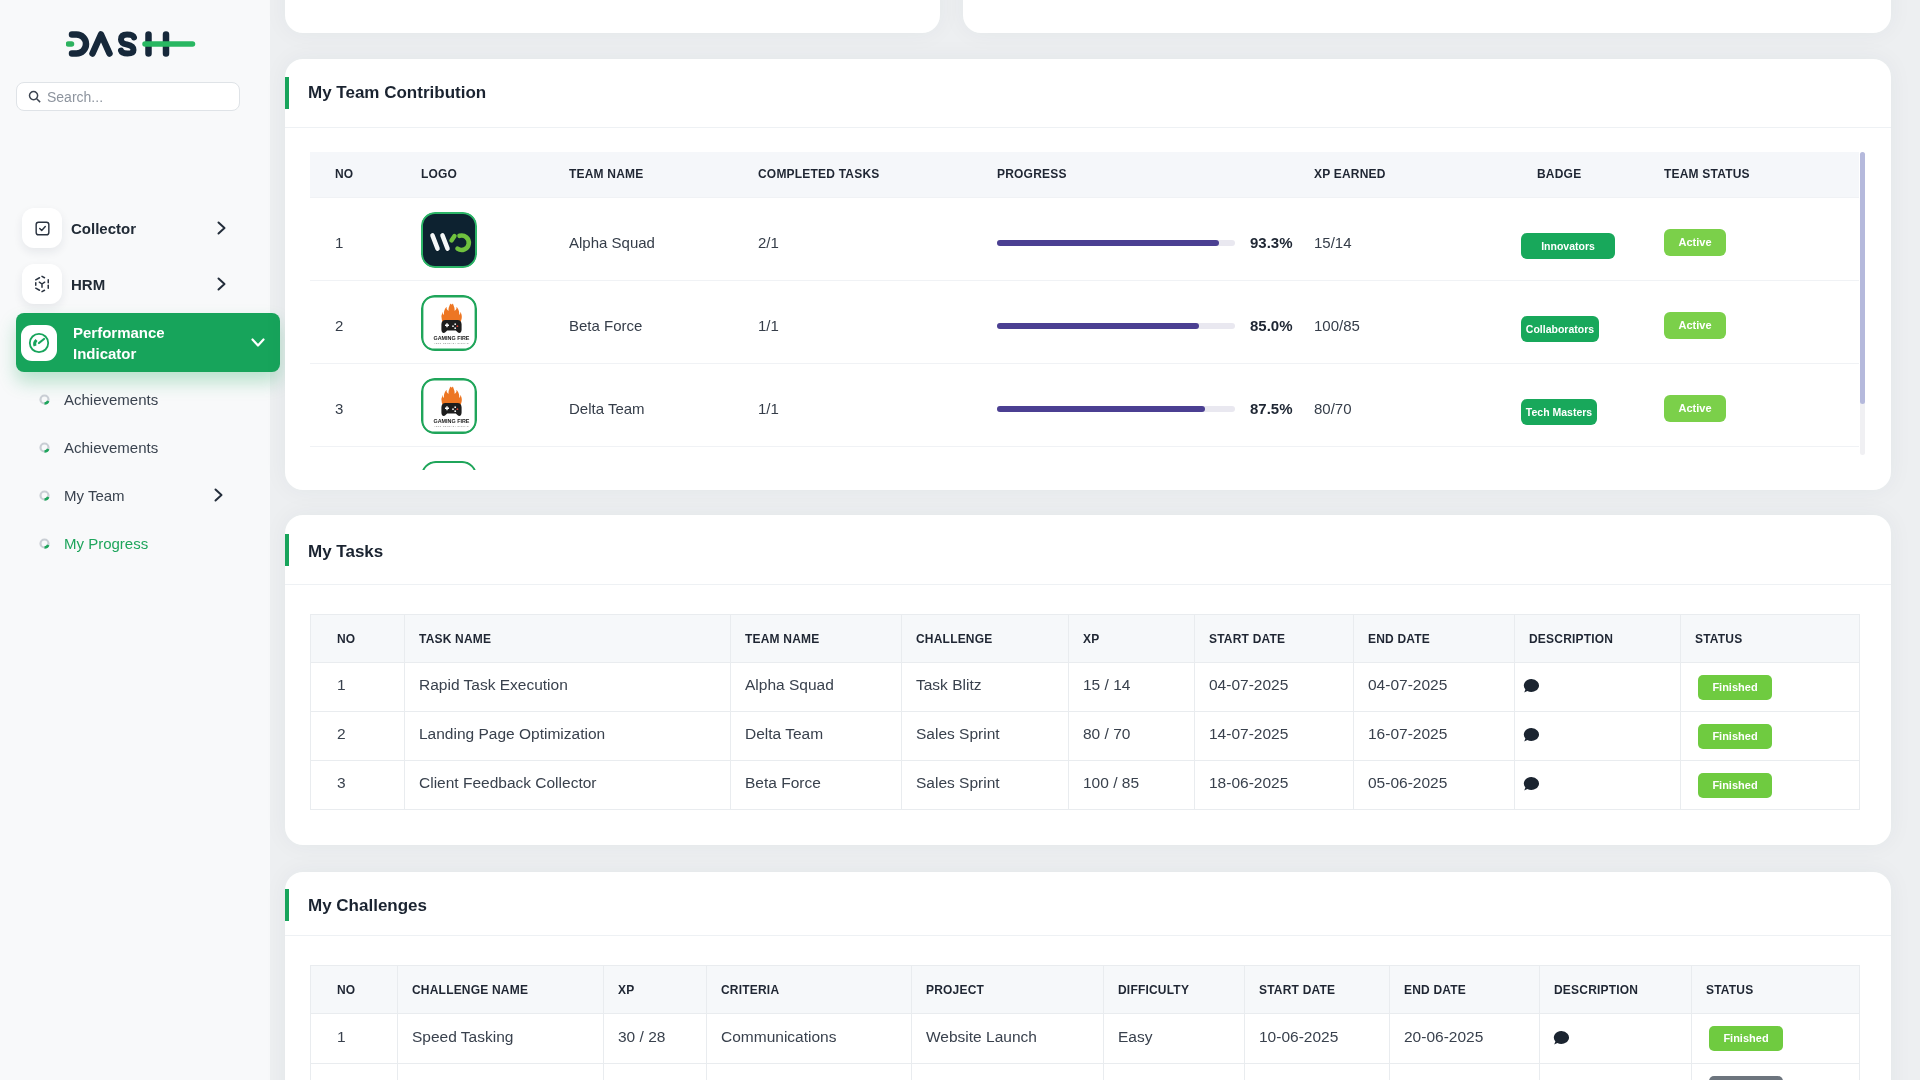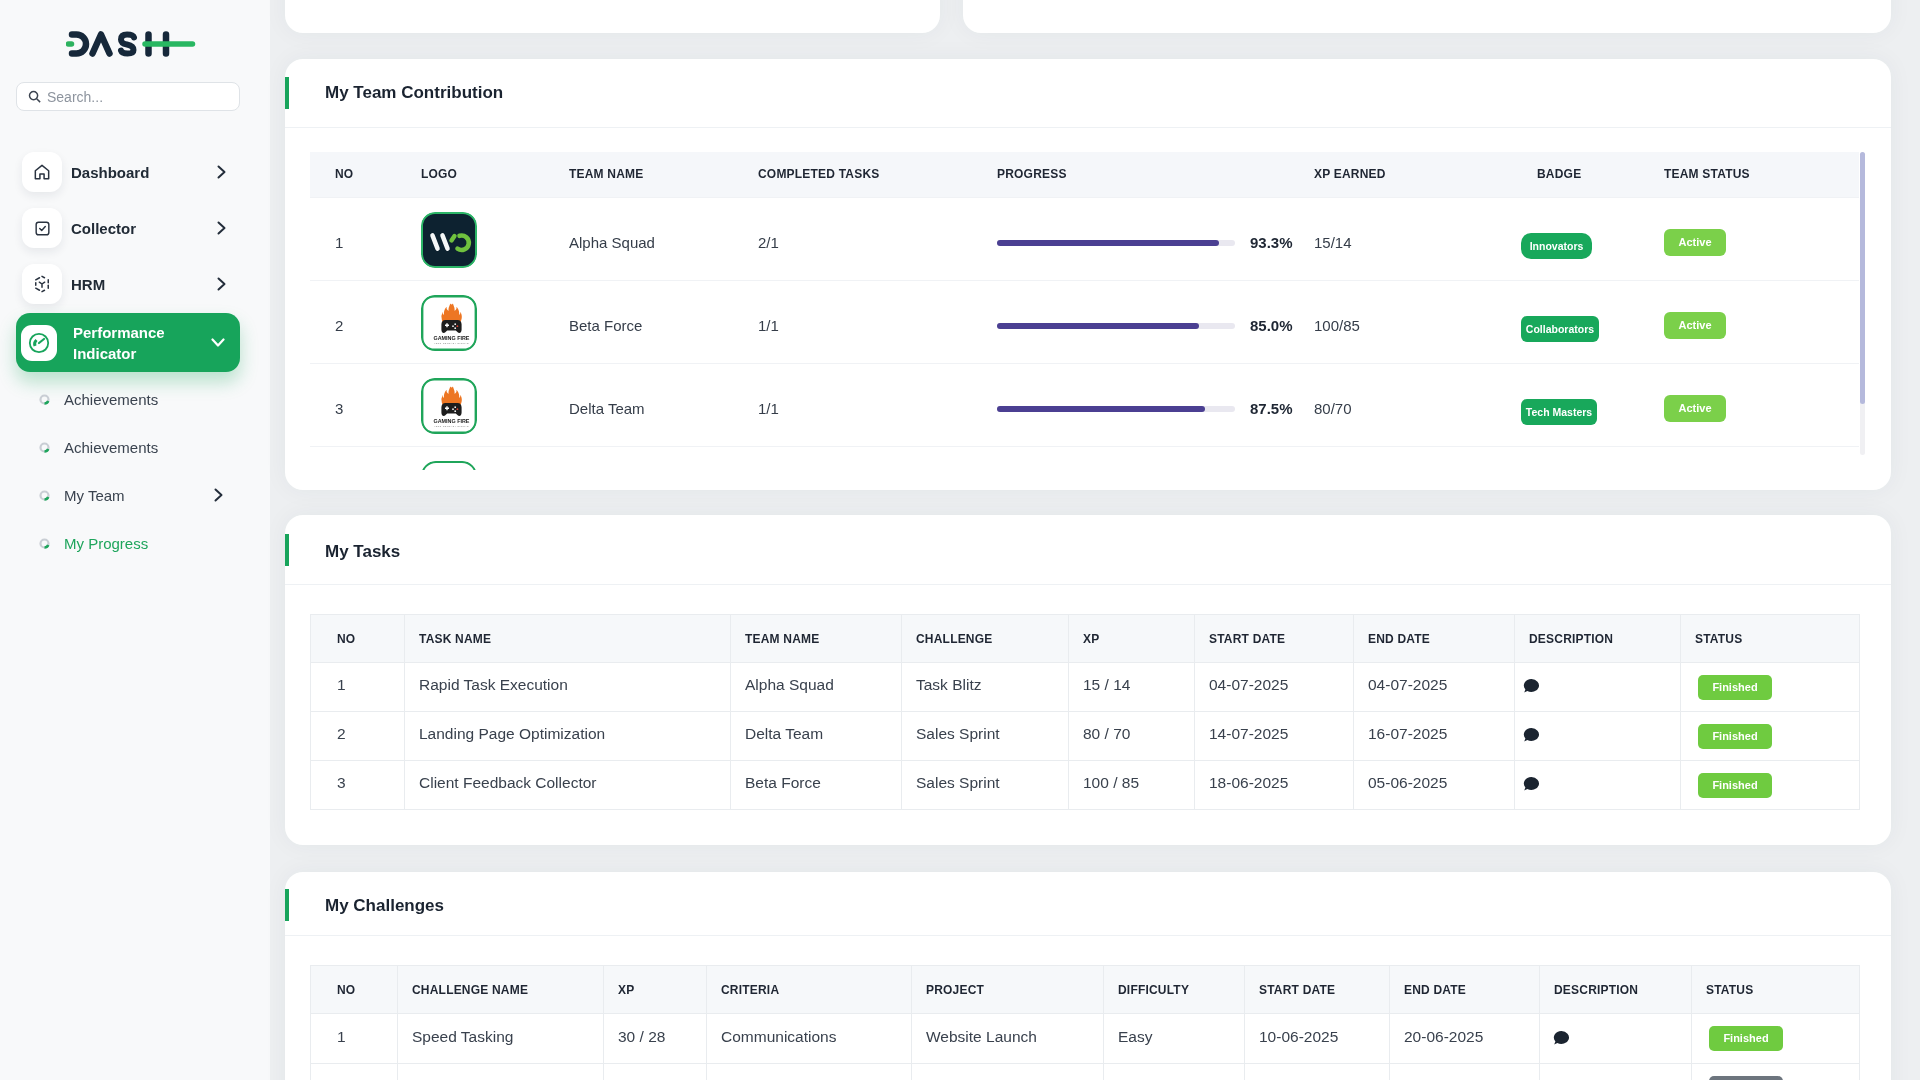--- a/index.html
+++ b/index.html
@@ -14,36 +14,36 @@
     border:1px solid #dfe3e7; border-radius:8px; display:flex; align-items:center; padding-left:10px; }
   .search span { color:#8d949e; font-size:14px; margin-left:5px; }
 
   .mi { position:absolute; left:0; width:256px; height:40px; }
   .micon { position:absolute; left:22px; top:0; width:40px; height:40px; background:#fff; border-radius:12px;
     box-shadow:0 4px 10px rgba(30,40,60,0.08); display:flex; align-items:center; justify-content:center; }
   .mtext { position:absolute; left:71px; top:0; height:40px; display:flex; align-items:center;
     font-size:15px; font-weight:600; color:#212b36; }
   .chev { position:absolute; right:30px; top:13px; }
 
-  .active-item { position:absolute; left:16px; top:313px; width:224px; height:59px; background:#17a45b;
-    border-radius:14px; box-shadow:0 10px 18px rgba(23,164,91,0.28); }
+  .active-item { position:absolute; left:16px; top:313px; width:264px; height:59px; background:#17a45b;
+    border-radius:8px; box-shadow:0 10px 18px rgba(23,164,91,0.28); }
   .active-item .abox { position:absolute; left:5px; top:11.5px; width:36px; height:36px; background:#fff; border-radius:11px;
     display:flex; align-items:center; justify-content:center; }
   .active-item .atext { position:absolute; left:57px; top:9px; color:#fff; font-size:15px; font-weight:700; line-height:21px; }
 
   .smi { position:absolute; left:0; width:256px; height:20px; }
   .smi .dot { position:absolute; left:39px; top:5px; }
   .smi .stext { position:absolute; left:64px; top:0; height:20px; display:flex; align-items:center;
     font-size:15px; color:#3a434f; }
   .smi .stext.green { color:#1ea55c; }
 
   
   .card { position:absolute; background:#fff; border-radius:18px; box-shadow:0 0 25px rgba(40,50,70,0.05); }
   .accent { position:absolute; left:0; width:4px; height:32px; background:#17a45b; }
-  .ctitle { position:absolute; left:40px; font-size:17px; font-weight:700; color:#1a2330; }
+  .ctitle { position:absolute; left:23px; font-size:17px; font-weight:700; color:#1a2330; }
   .cheadline { position:absolute; left:0; width:100%; height:1px; background:#eef1f4; }
 
   
   .tt { position:absolute; left:25px; top:93px; width:1549px; height:318px; overflow:hidden; }
   table { border-collapse:collapse; table-layout:fixed; }
   .teamtbl { width:1549px; }
   .teamtbl th { background:#f5f7fa; height:45px; font-size:12px; color:#1f2633; text-align:left;
     font-weight:700; letter-spacing:.2px; }
   .teamtbl td { height:83px; border-top:1px solid #f0f2f5; font-size:15px; color:#353d49; padding-top:7px; }
   .teamtbl .c1 { padding-left:25px; }
@@ -91,31 +91,20 @@
   </div>
 
   <div class="search">
     <svg width="15" height="15" viewBox="0 0 24 24" fill="none" stroke="#3c4450" stroke-width="2.4">
       <circle cx="10.5" cy="10.5" r="6.5"></circle>
           <path d="M15.5 15.5 L21 21"></path>
     </svg>
     <span>Search...</span>
   </div>
 
-  <div class="mi" style="top:152px;">
-    <div class="micon">
-      <svg width="20" height="20" viewBox="0 0 24 24" fill="none" stroke="#2a3340" stroke-width="1.8" stroke-linejoin="round">
-        <path d="M4 10.5 L12 4 L20 10.5 V20 H14.5 V14.5 H9.5 V20 H4 Z"></path>
-      </svg>
-    </div>
-    <div class="mtext">Dashboard</div>
-    <svg class="chev" width="9" height="14" viewBox="0 0 9 14" fill="none" stroke="#232d3a" stroke-width="2" stroke-linecap="round" stroke-linejoin="round">
-          <path d="M1.5 1.5 L7.5 7 L1.5 12.5"></path>
-        </svg>
-  </div>
 
   <div class="mi" style="top:208px;">
     <div class="micon">
       <svg width="19" height="19" viewBox="0 0 24 24" fill="none" stroke="#2a3340" stroke-width="1.8" stroke-linejoin="round">
         <rect x="4" y="4" width="16" height="16" rx="3"></rect>
         <path d="M8.5 12 l2.5 2.5 L15.5 9.5" stroke-linecap="round"></path>
       </svg>
     </div>
     <div class="mtext">Collector</div>
     <svg class="chev" width="9" height="14" viewBox="0 0 9 14" fill="none" stroke="#232d3a" stroke-width="2" stroke-linecap="round" stroke-linejoin="round">
@@ -228,21 +217,21 @@
             <rect x="1" y="1" width="54" height="54" rx="13" fill="#0d2230" stroke="#2cb567" stroke-width="2"></rect>
             <path d="M11.5 23.5 L16.5 36.5 M21.5 23.5 L26.5 36.5" stroke="#f4f7f7" stroke-width="4.6" stroke-linecap="round"></path>
             <path d="M33.5 24 L30.5 28.5" stroke="#6fc13e" stroke-width="4.4" stroke-linecap="round"></path>
             <path d="M38.5 23.8 A 7.2 7.2 0 1 1 36.5 36.6" stroke="#6fc13e" stroke-width="4.6" stroke-linecap="round" fill="none"></path>
           </svg>
         </td>
         <td>Alpha Squad</td>
         <td>2/1</td>
         <td><span class="pbar"><i style="width:222px;"></i></span><span class="pct">93.3%</span></td>
         <td>15/14</td>
-        <td><span class="chip" style="width:71px;border-radius:10px;">Innovators</span></td>
+        <td><span class="chip" style="width:94px;">Innovators</span></td>
         <td><span class="chip2">Active</span></td>
       </tr>
       <tr>
         <td class="c1">2</td>
         <td>
           <svg class="logobox" width="56" height="56" viewBox="0 0 56 56">
             <rect x="1.2" y="1.2" width="53.6" height="53.6" rx="12" fill="#fff" stroke="#1fa55a" stroke-width="2.4"></rect>
             <path d="M29.3 8.5 Q27.2 13 27.4 16 Q25 14.5 25.5 11.8 Q22.3 15.8 23 20 Q21.3 19 21.7 16.8 Q19.6 20.8 20.9 25 L21.5 26.8 L39.7 26.8 L40.3 25 Q41.7 20.8 39.3 16.8 Q39.7 19 38.1 20 Q38.8 15.8 35.6 11.8 Q36.1 14.5 33.7 16 Q33.9 13 31.9 8.5 Q30.6 10.7 29.3 8.5 Z" fill="#ed7623"></path>
             <path d="M24.5 25 L36.5 25 C39.3 25 40.6 26.8 40.6 29.6 L40.6 34.4 C40.6 37.8 38.2 38.8 36.7 37.3 L34.8 35.4 L26.2 35.4 L24.3 37.3 C22.8 38.8 20.4 37.8 20.4 34.4 L20.4 29.6 C20.4 26.8 21.7 25 24.5 25 Z" fill="#1d1d1d"></path>
             <path d="M26 28.2 v4 M24 30.2 h4" stroke="#fff" stroke-width="1.4"></path>

